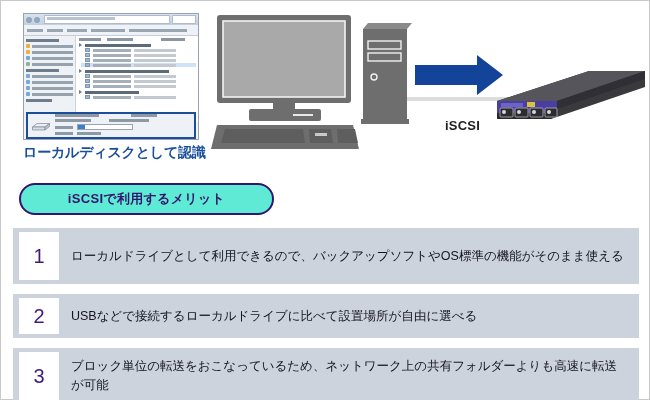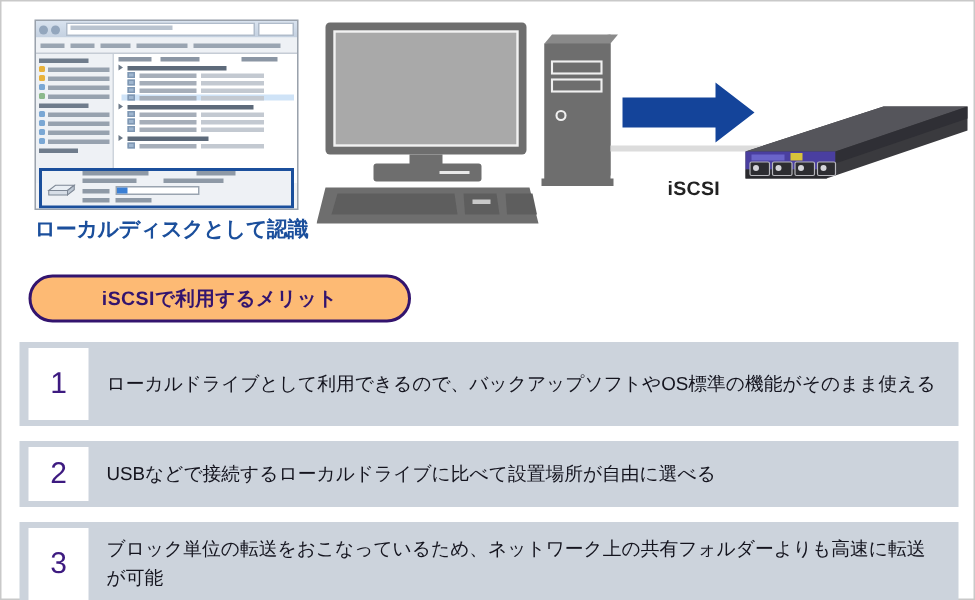--- a/index.html
+++ b/index.html
@@ -48,21 +48,21 @@
   .det-bar{height:4px;border:1px solid #9aa4b0;background:#fff;width:54px;position:relative;}
   .det-bar i{position:absolute;left:0;top:0;bottom:0;width:7px;background:#3b7fd4;}
 
   .caption-blue{position:absolute;left:22px;top:143px;font-size:14px;font-weight:bold;color:#1b4f9c;letter-spacing:-0.2px;white-space:nowrap;}
 
   
   .hw{position:absolute;left:210px;top:8px;width:440px;height:150px;}
   .iscsi-label{position:absolute;left:444px;top:117px;font-size:13px;font-weight:bold;color:#222;letter-spacing:0.2px;}
 
   
-  .badge{position:absolute;left:18px;top:182px;width:255px;height:32px;border:2px solid #33146e;border-radius:17px;box-sizing:border-box;display:flex;align-items:center;justify-content:center;background:#fdba74;}
+  .badge{position:absolute;left:18px;top:182px;width:255px;height:32px;border:2px solid #33146e;border-radius:17px;box-sizing:border-box;display:flex;align-items:center;justify-content:center;background:#5eead4;}
   .badge span{font-size:13px;font-weight:bold;color:#33146e;letter-spacing:0.3px;}
 
   
   .rows{position:absolute;left:12px;top:227px;width:626px;}
   .row{display:flex;align-items:stretch;background:#ccd3dc;margin-bottom:10px;}
   .row .num{width:40px;background:#ffffff;margin:4px 0 4px 6px;display:flex;align-items:center;justify-content:center;flex:none;}
   .row .num b{font-size:20px;font-weight:normal;color:#3d1a80;font-family:"Liberation Sans",sans-serif;}
   .row .txt{flex:1;display:flex;align-items:center;padding:8px 10px 8px 12px;font-size:12.5px;line-height:1.5;color:#14141e;}
   .row.r1{height:56px;}
   .row.r2{height:44px;}

